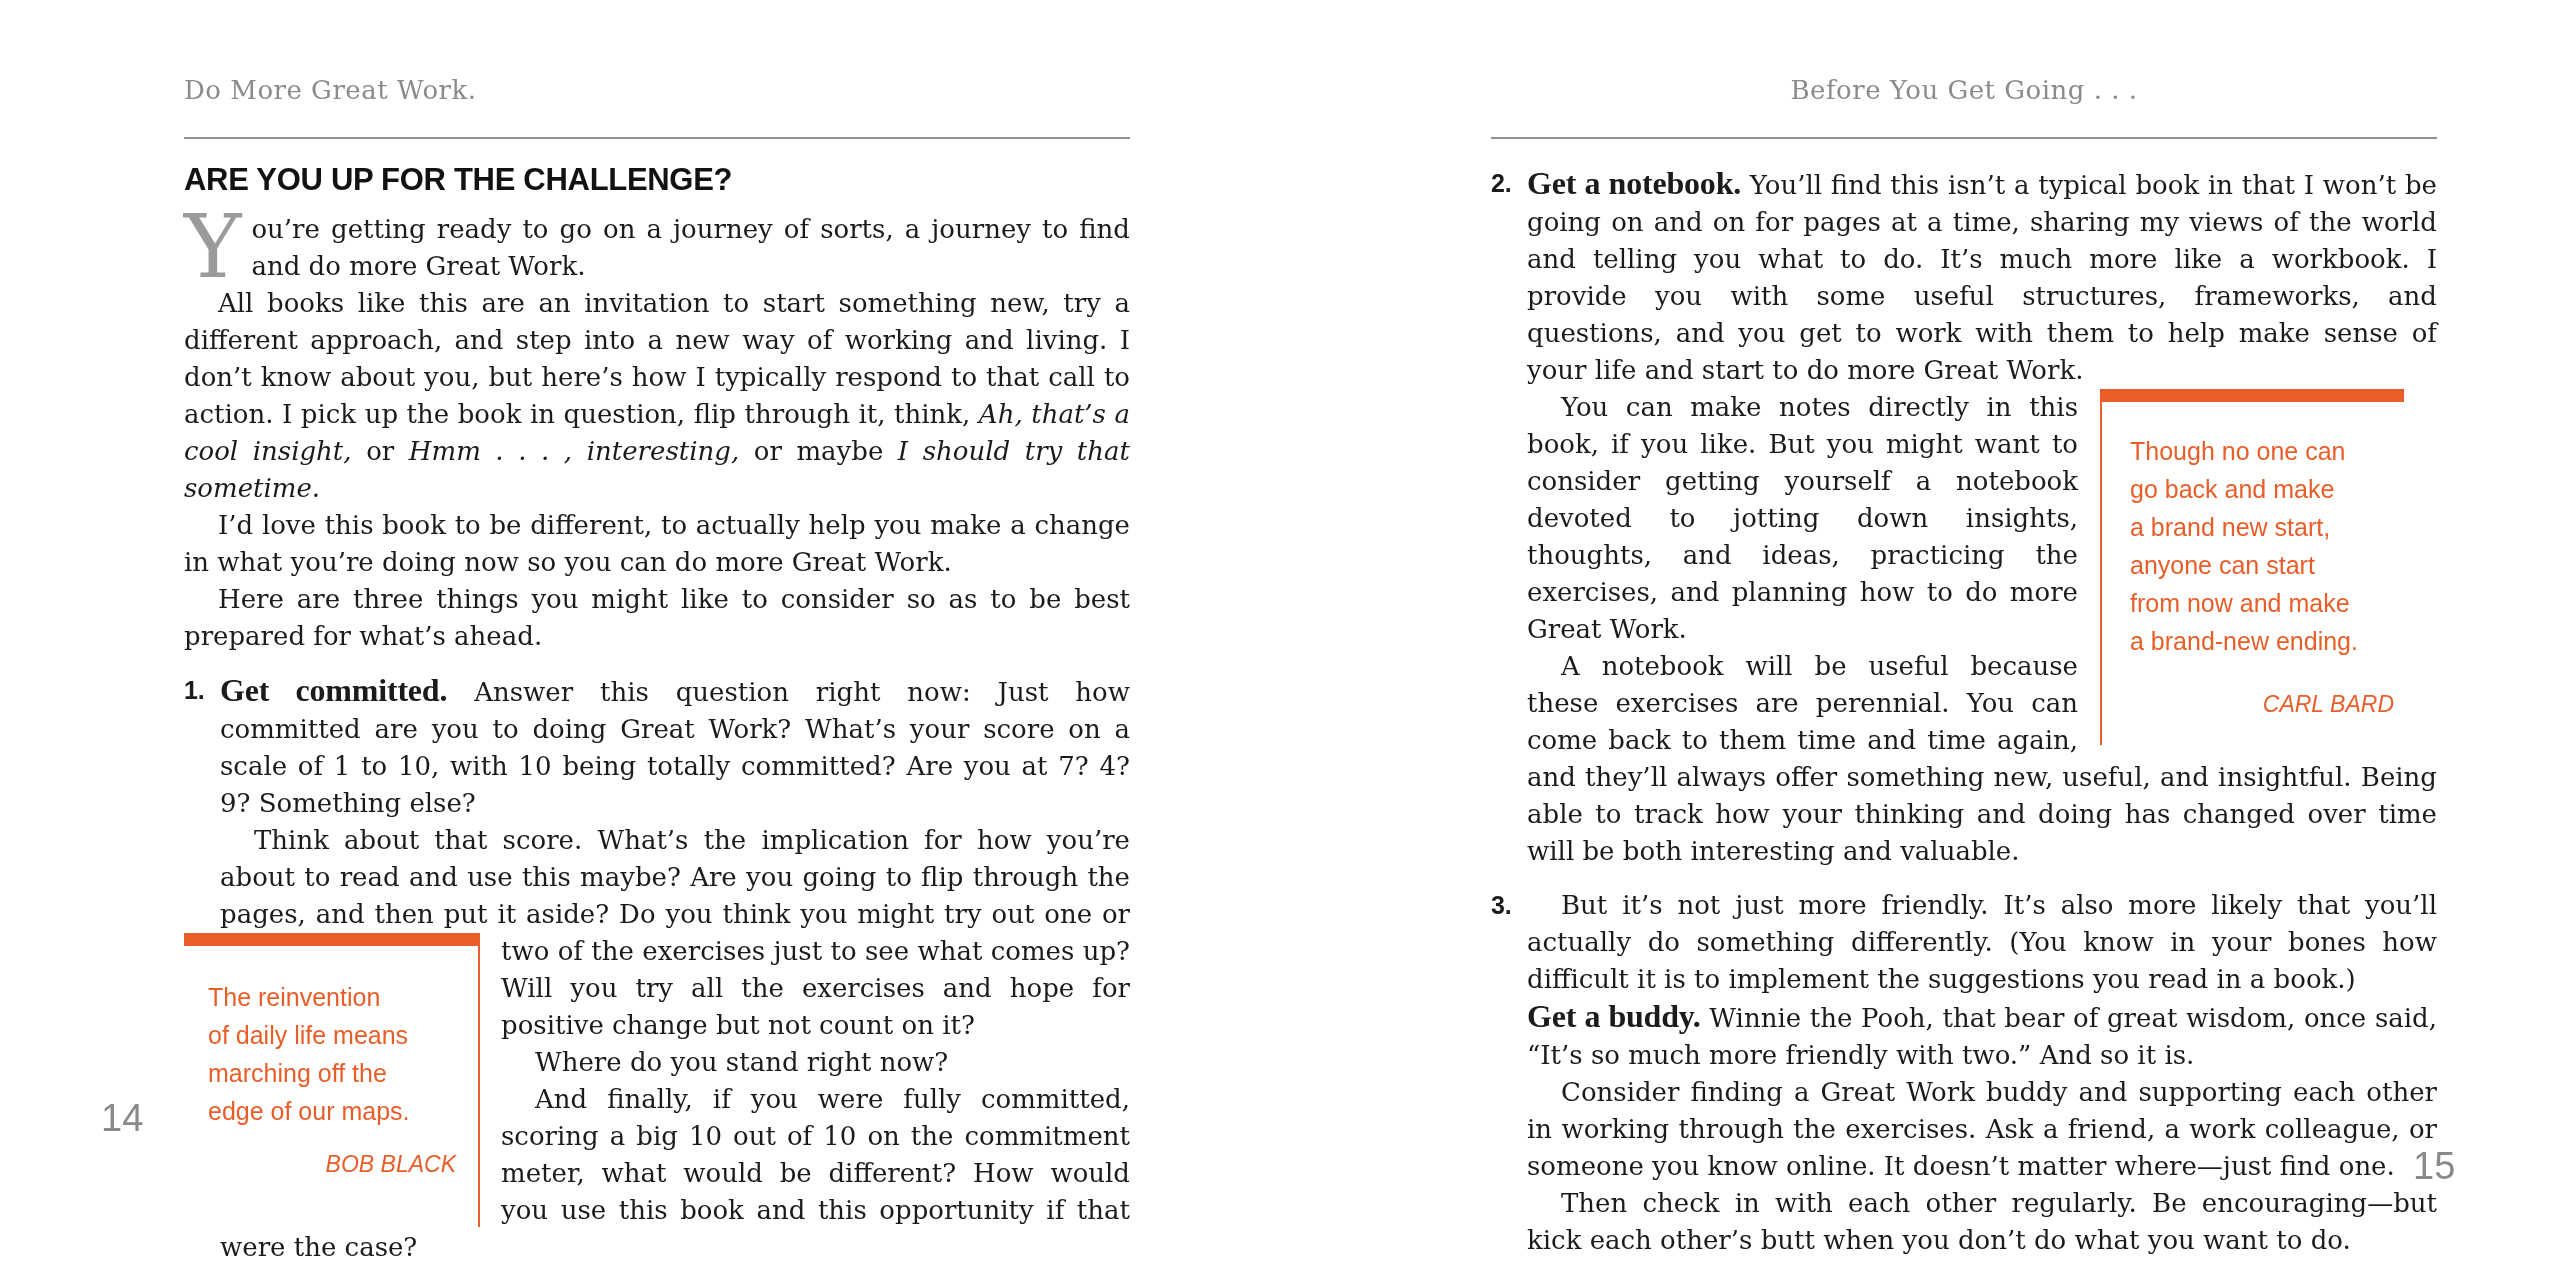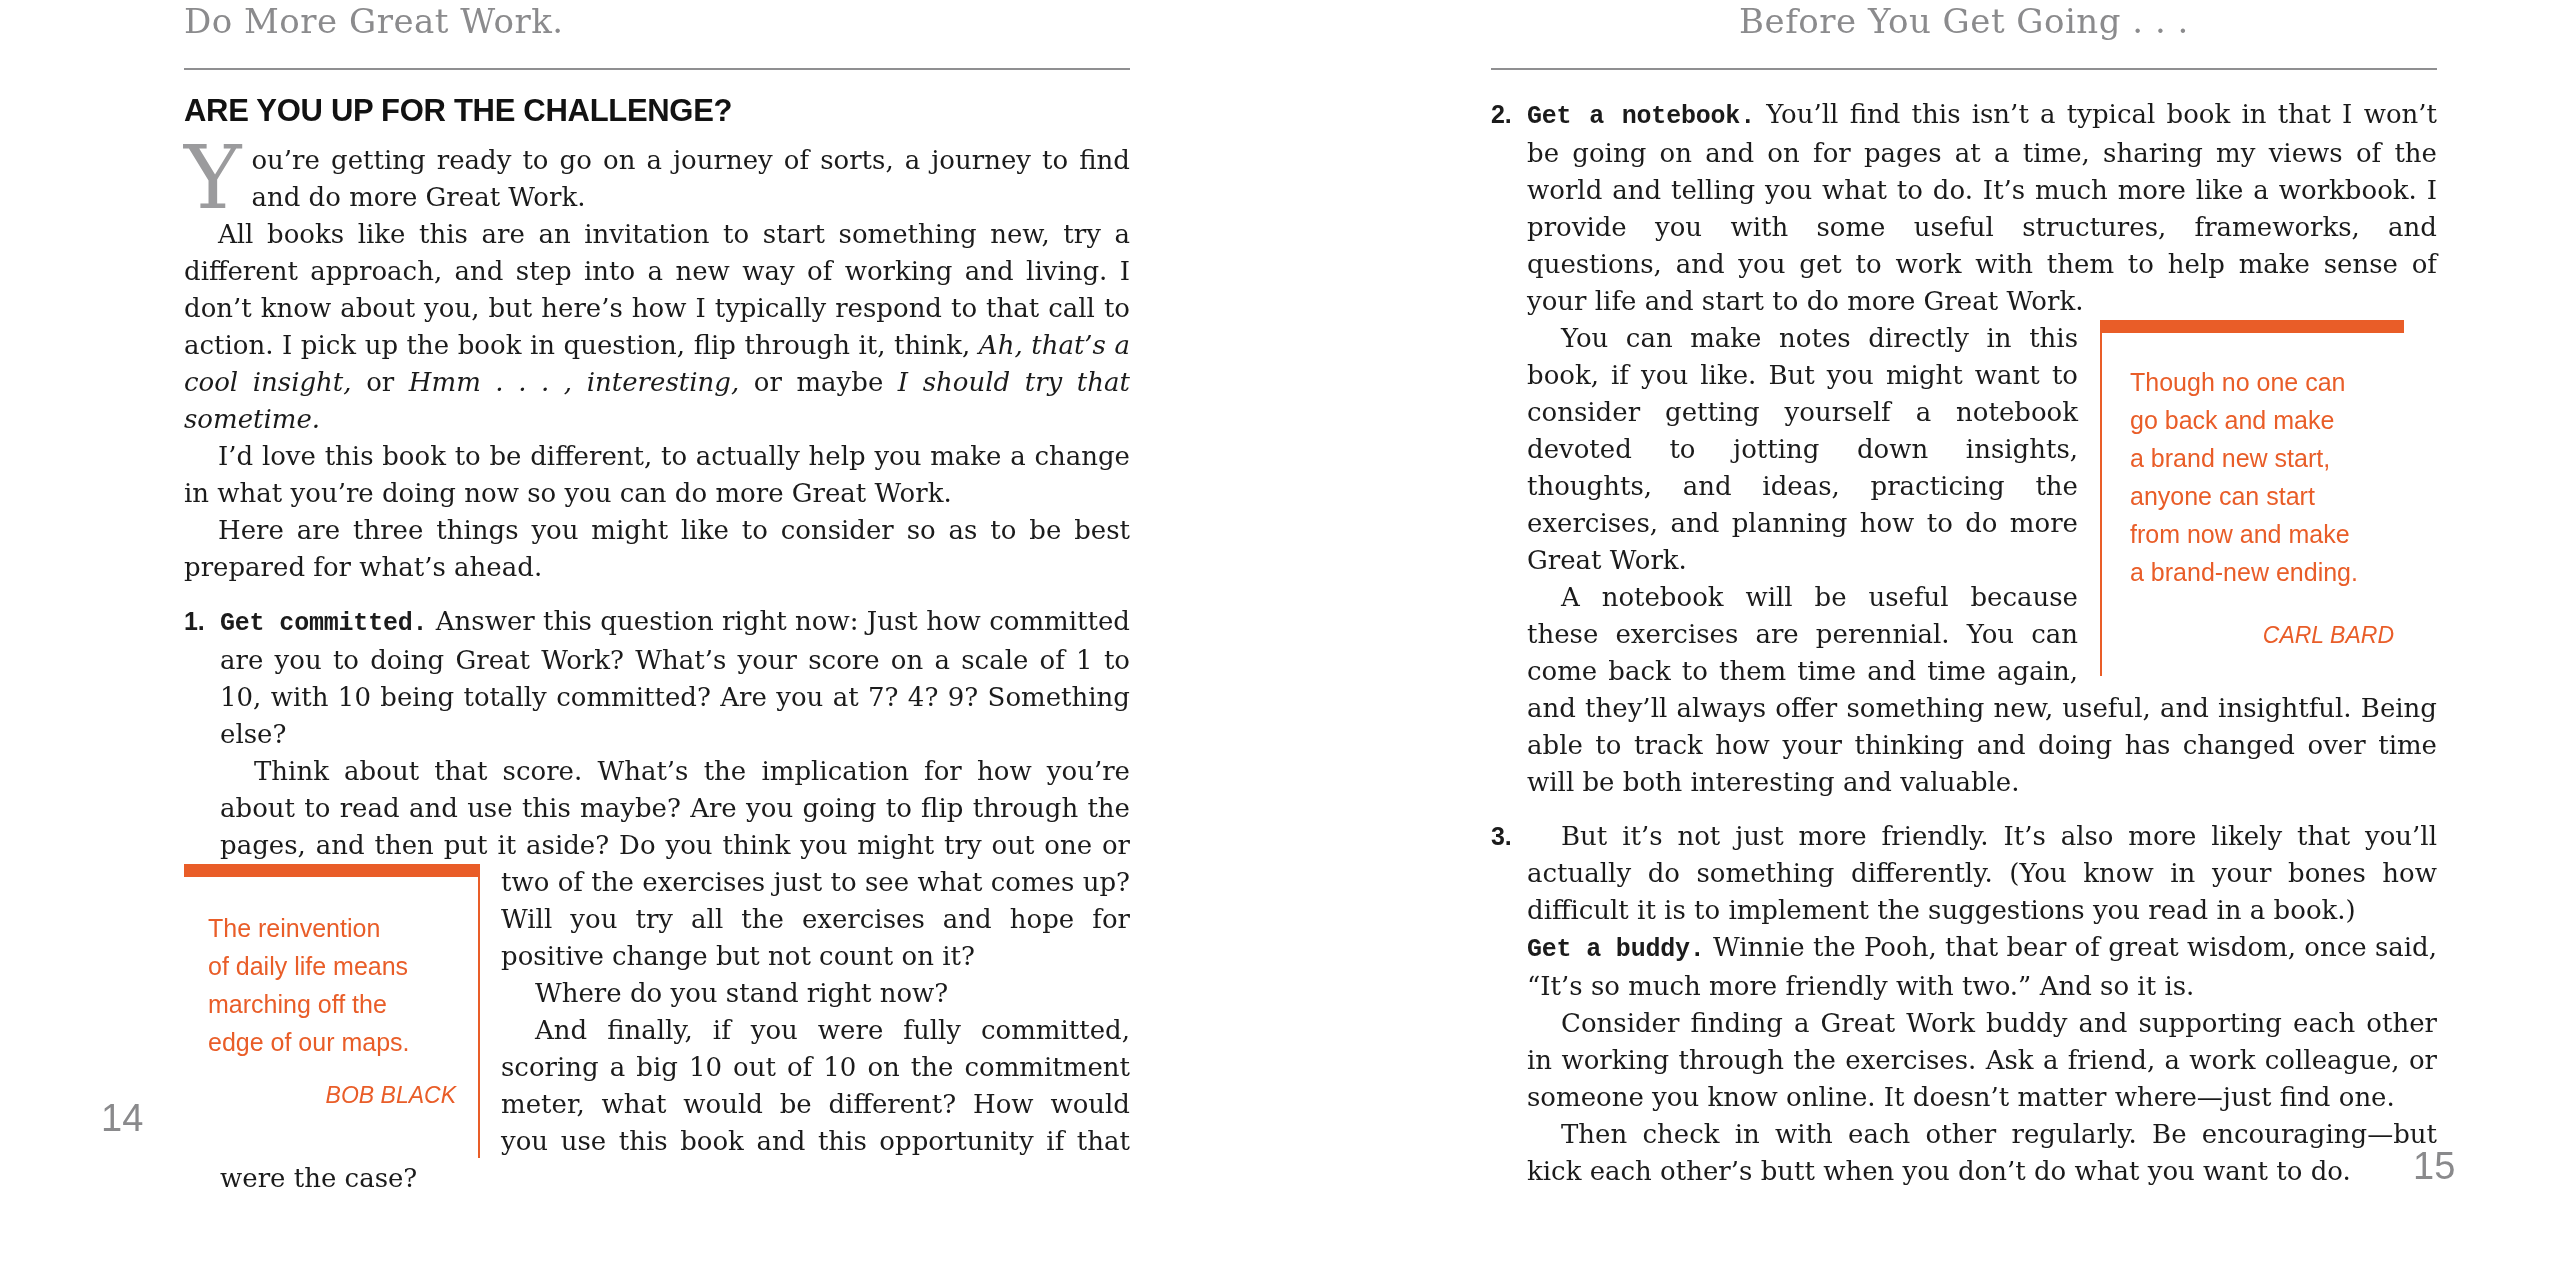--- a/index.html
+++ b/index.html
@@ -14,21 +14,22 @@
   }
   .page {
     position: absolute;
     top: 0;
     width: 946px;
   }
   .page-left  { left: 184px; }
   .page-right { left: 1491px; }
 
   .running-head {
-    font-size: 34px;
+    margin-top: 69px;
+    font-size: 26px;
     line-height: 42px;
     color: #8b8b8d;
     letter-spacing: 0.5px;
   }
   .running-head.right { text-align: center; }
 
   .page-rule {
     margin-top: 26px;
     height: 2px;
     background: #8f8f91;
@@ -50,23 +51,23 @@
   .para {
     font-size: 26px;
     line-height: 37px;
     text-align: justify;
     hyphens: none;
     -webkit-hyphens: none;
   }
   .para.indent { text-indent: 34px; }
   .it { font-style: italic; }
   .lead {
-    font-family: Liberation Mono, monospace;
+    font-family: Liberation Serif, serif;
     font-weight: bold;
-    font-size: 25px;
+    font-size: 32px;
     letter-spacing: -0.2px;
   }
   .dropcap {
     float: left;
     font-size: 87px;
     line-height: 65px;
     height: 69px;
     margin: 4px 10px 0 0;
     color: #9b9b9d;
   }

